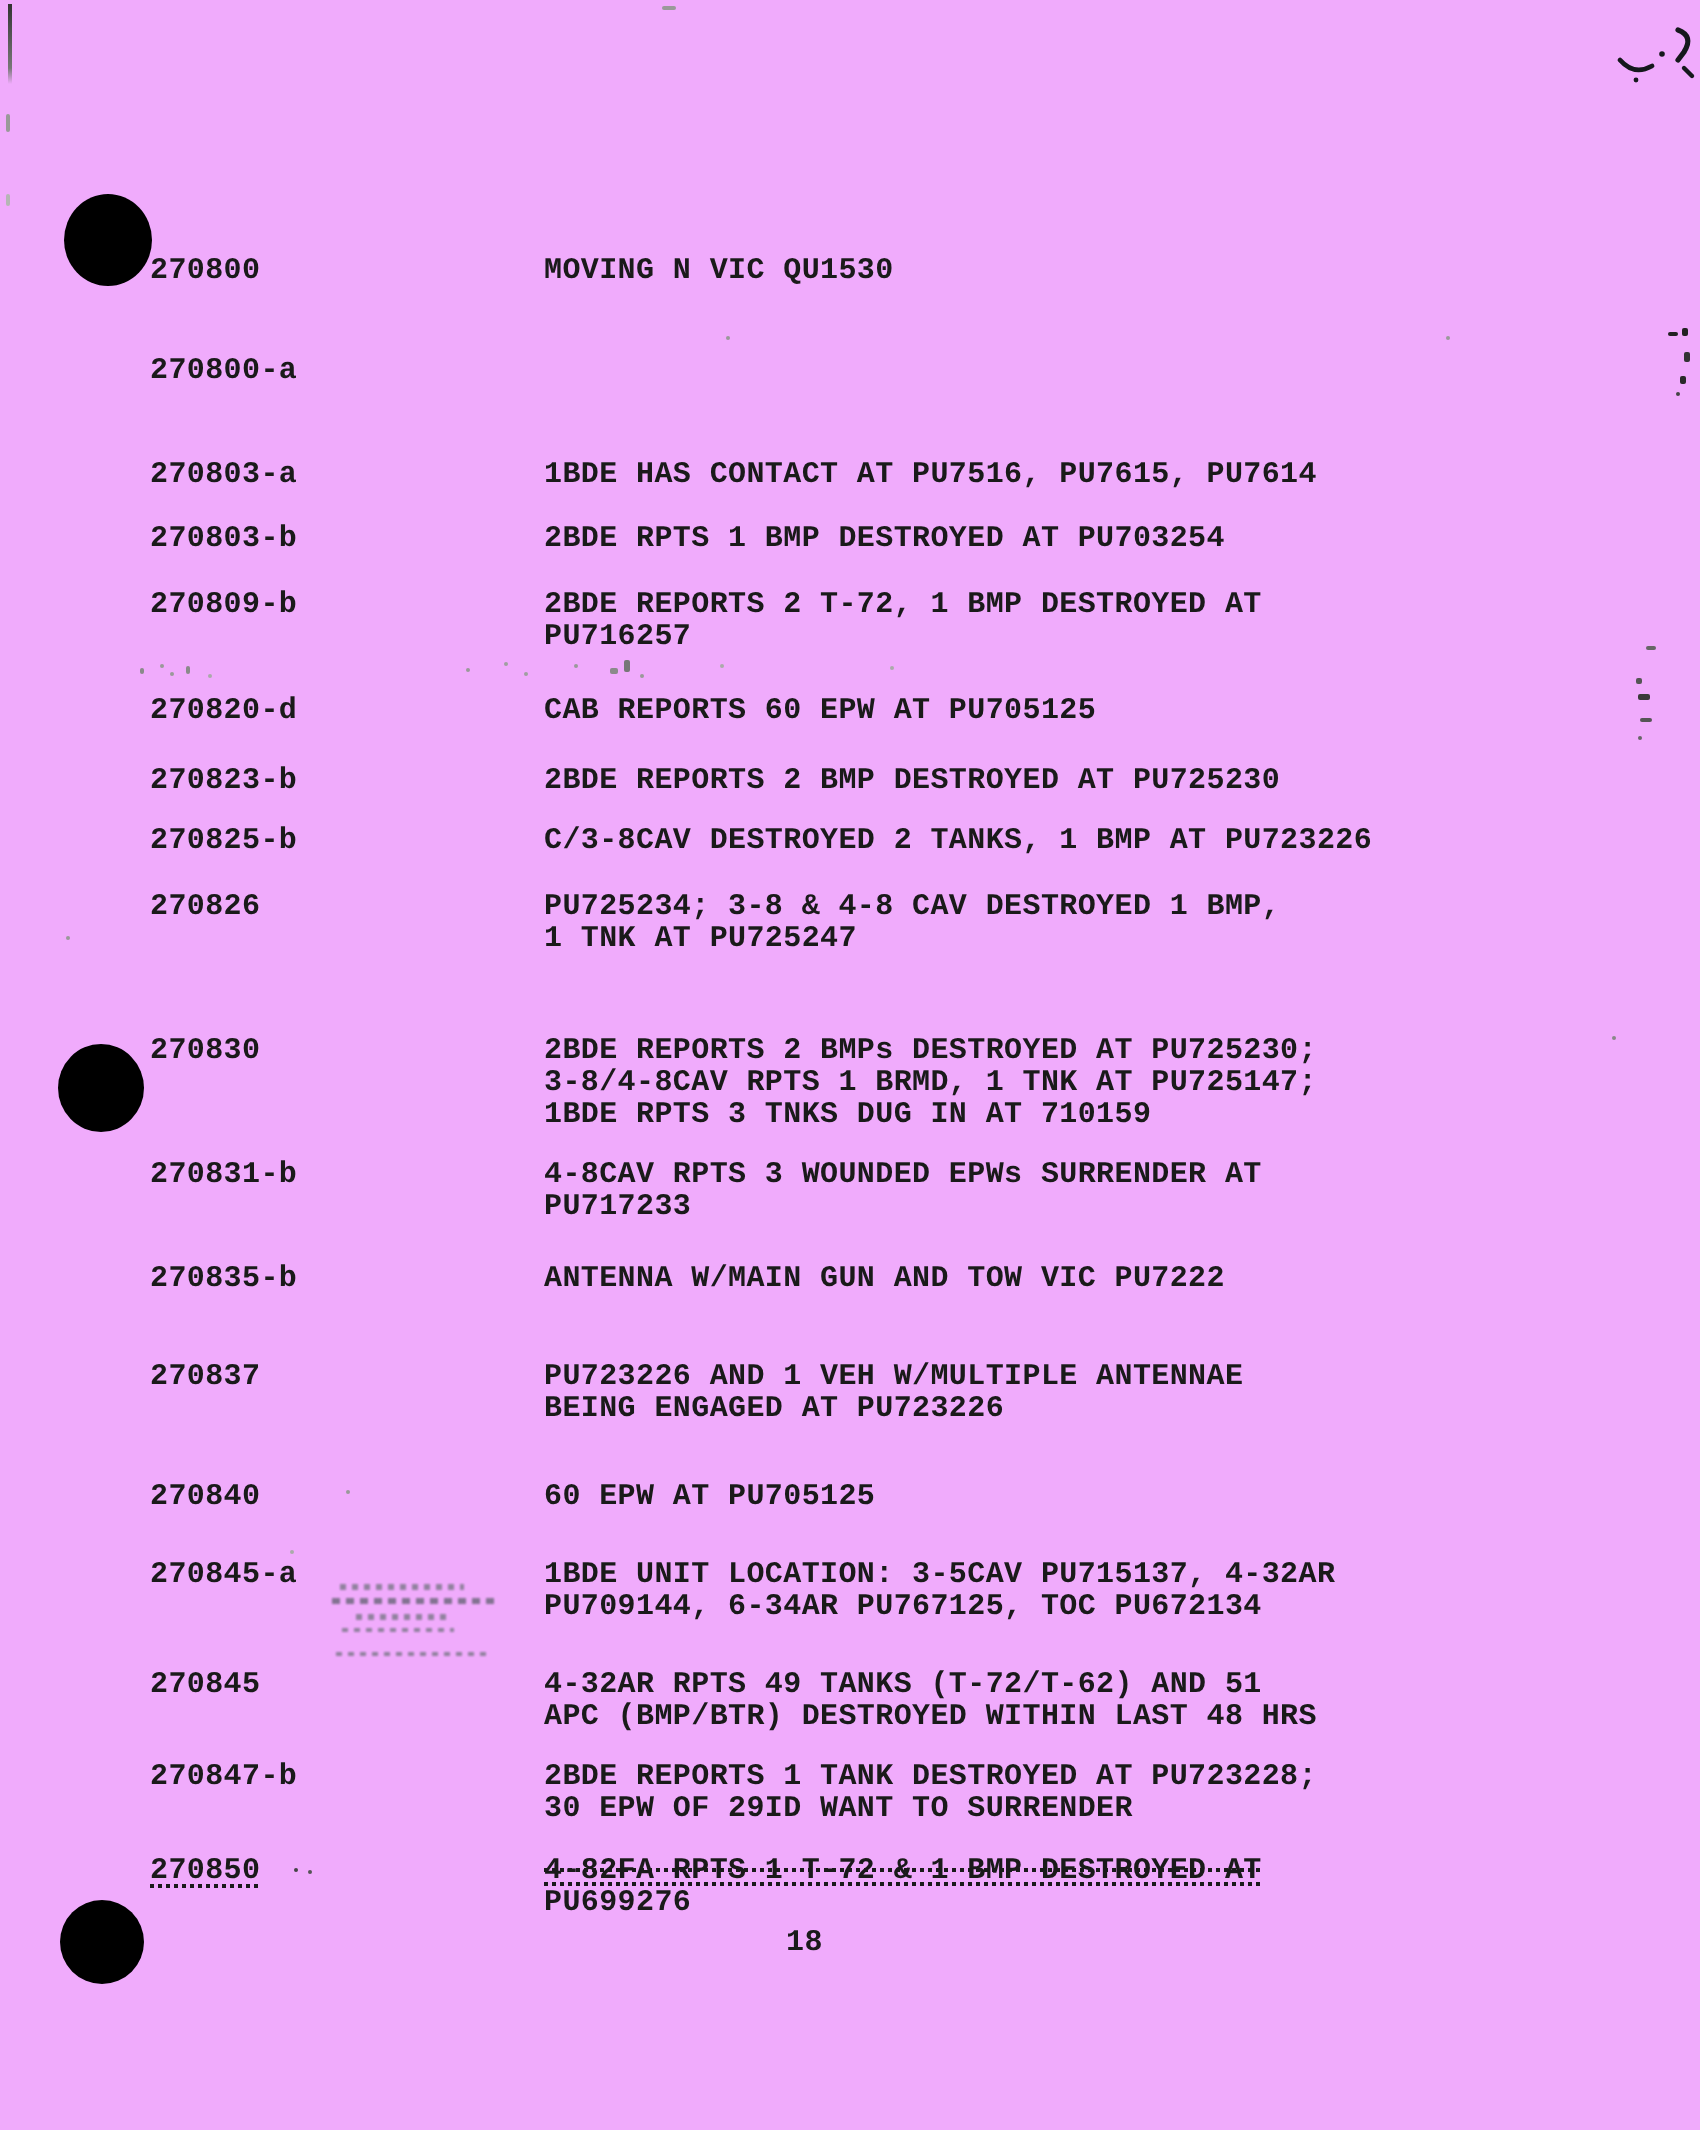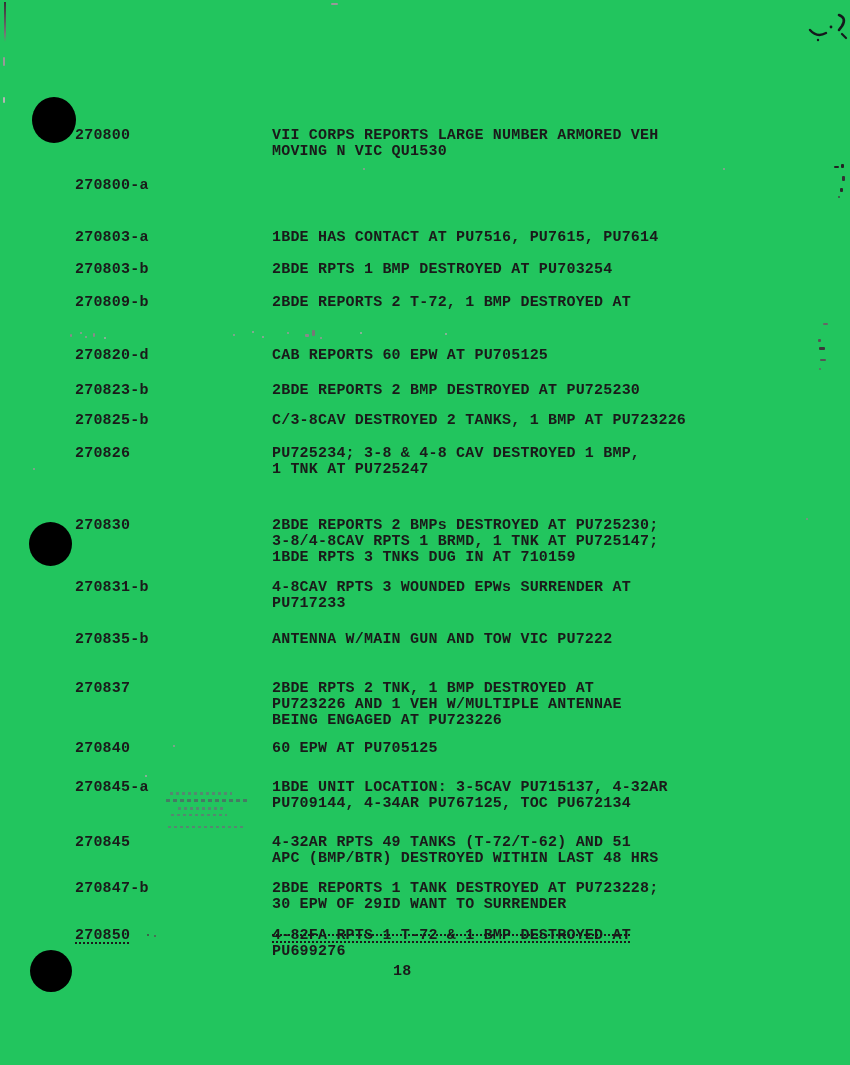--- a/index.html
+++ b/index.html
@@ -1,20 +1,20 @@
 <!DOCTYPE html>
 <html><head>
 <meta charset="utf-8">
 <style>
   html,body{margin:0;padding:0;background:#e8e8e8;}
   .page{
     position:relative;
     width:850px;height:1065px;
     margin:0 auto;
-    background:#22c55e;
+    background:#f0abfc;
     overflow:hidden;
     font-family:"Liberation Mono","DejaVu Sans Mono",monospace;
     font-weight:700;
     font-size:15px;
     line-height:16px;
     color:#1a1a1a;
     letter-spacing:.2px;
   }
   .entry{position:absolute;left:0;width:850px;white-space:pre;}
   .entry .time{position:absolute;left:75px;top:0;}
@@ -106,34 +106,34 @@
       <div class="speck" style="left: 819px; top: 368px; width: 2px; height: 2px; background: rgb(102, 102, 102); border-radius: 1px;"></div>
       <div class="speck" style="left: 33px; top: 468px; width: 2px; height: 2px; background: rgb(153, 153, 153); border-radius: 1px;"></div>
       <div class="speck" style="left: 173px; top: 745px; width: 2px; height: 2px; background: rgb(153, 153, 153); border-radius: 1px;"></div>
       <div class="speck" style="left: 145px; top: 775px; width: 2px; height: 2px; background: rgb(170, 170, 170); border-radius: 1px;"></div>
       <div class="speck" style="left: 806px; top: 518px; width: 2px; height: 2px; background: rgb(136, 136, 136); border-radius: 1px;"></div>
       <div class="speck" style="left: 147px; top: 934px; width: 2px; height: 2px; background: rgb(68, 68, 68); border-radius: 1px;"></div>
       <div class="speck" style="left: 154px; top: 935px; width: 2px; height: 2px; background: rgb(85, 85, 85); border-radius: 1px;"></div>
     </div>
 
   <div id="entries">
-      <div class="entry" style="top: 128px;"><div class="time">270800</div><div class="text"><div>VII CORPS REPORTS LARGE NUMBER ARMORED VEH</div><div>MOVING N VIC QU1530</div></div></div>
+      <div class="entry" style="top: 128px;"><div class="time">270800</div><div class="text"><div>MOVING N VIC QU1530</div></div></div>
       <div class="entry" style="top: 178px;"><div class="time">270800-a</div><div class="text"></div></div>
       <div class="entry" style="top: 230px;"><div class="time">270803-a</div><div class="text"><div>1BDE HAS CONTACT AT PU7516, PU7615, PU7614</div></div></div>
       <div class="entry" style="top: 262px;"><div class="time">270803-b</div><div class="text"><div>2BDE RPTS 1 BMP DESTROYED AT PU703254</div></div></div>
-      <div class="entry" style="top: 295px;"><div class="time">270809-b</div><div class="text"><div>2BDE REPORTS 2 T-72, 1 BMP DESTROYED AT</div></div></div>
+      <div class="entry" style="top: 295px;"><div class="time">270809-b</div><div class="text"><div>2BDE REPORTS 2 T-72, 1 BMP DESTROYED AT</div><div>PU716257</div></div></div>
       <div class="entry" style="top: 348px;"><div class="time">270820-d</div><div class="text"><div>CAB REPORTS 60 EPW AT PU705125</div></div></div>
       <div class="entry" style="top: 383px;"><div class="time">270823-b</div><div class="text"><div>2BDE REPORTS 2 BMP DESTROYED AT PU725230</div></div></div>
       <div class="entry" style="top: 413px;"><div class="time">270825-b</div><div class="text"><div>C/3-8CAV DESTROYED 2 TANKS, 1 BMP AT PU723226</div></div></div>
       <div class="entry" style="top: 446px;"><div class="time">270826</div><div class="text"><div>PU725234; 3-8 &amp; 4-8 CAV DESTROYED 1 BMP,</div><div>1 TNK AT PU725247</div></div></div>
       <div class="entry" style="top: 518px;"><div class="time">270830</div><div class="text"><div>2BDE REPORTS 2 BMPs DESTROYED AT PU725230;</div><div>3-8/4-8CAV RPTS 1 BRMD, 1 TNK AT PU725147;</div><div>1BDE RPTS 3 TNKS DUG IN AT 710159</div></div></div>
       <div class="entry" style="top: 580px;"><div class="time">270831-b</div><div class="text"><div>4-8CAV RPTS 3 WOUNDED EPWs SURRENDER AT</div><div>PU717233</div></div></div>
       <div class="entry" style="top: 632px;"><div class="time">270835-b</div><div class="text"><div>ANTENNA W/MAIN GUN AND TOW VIC PU7222</div></div></div>
-      <div class="entry" style="top: 681px;"><div class="time">270837</div><div class="text"><div>2BDE RPTS 2 TNK, 1 BMP DESTROYED AT</div><div>PU723226 AND 1 VEH W/MULTIPLE ANTENNAE</div><div>BEING ENGAGED AT PU723226</div></div></div>
+      <div class="entry" style="top: 681px;"><div class="time">270837</div><div class="text"><div>PU723226 AND 1 VEH W/MULTIPLE ANTENNAE</div><div>BEING ENGAGED AT PU723226</div></div></div>
       <div class="entry" style="top: 741px;"><div class="time">270840</div><div class="text"><div>60 EPW AT PU705125</div></div></div>
-      <div class="entry" style="top: 780px;"><div class="time">270845-a</div><div class="text"><div>1BDE UNIT LOCATION: 3-5CAV PU715137, 4-32AR</div><div>PU709144, 4-34AR PU767125, TOC PU672134</div></div></div>
+      <div class="entry" style="top: 780px;"><div class="time">270845-a</div><div class="text"><div>1BDE UNIT LOCATION: 3-5CAV PU715137, 4-32AR</div><div>PU709144, 6-34AR PU767125, TOC PU672134</div></div></div>
       <div class="entry" style="top: 835px;"><div class="time">270845</div><div class="text"><div>4-32AR RPTS 49 TANKS (T-72/T-62) AND 51</div><div>APC (BMP/BTR) DESTROYED WITHIN LAST 48 HRS</div></div></div>
       <div class="entry" style="top: 881px;"><div class="time">270847-b</div><div class="text"><div>2BDE REPORTS 1 TANK DESTROYED AT PU723228;</div><div>30 EPW OF 29ID WANT TO SURRENDER</div></div></div>
       <div class="entry" style="top: 928px;"><div class="time struck-time">270850</div><div class="text"><div class="struck">4-82FA RPTS 1 T-72 &amp; 1 BMP DESTROYED AT</div><div>PU699276</div></div></div>
     </div>
 
   <div class="page-number">18</div>
 </div>
 
 </body></html>

